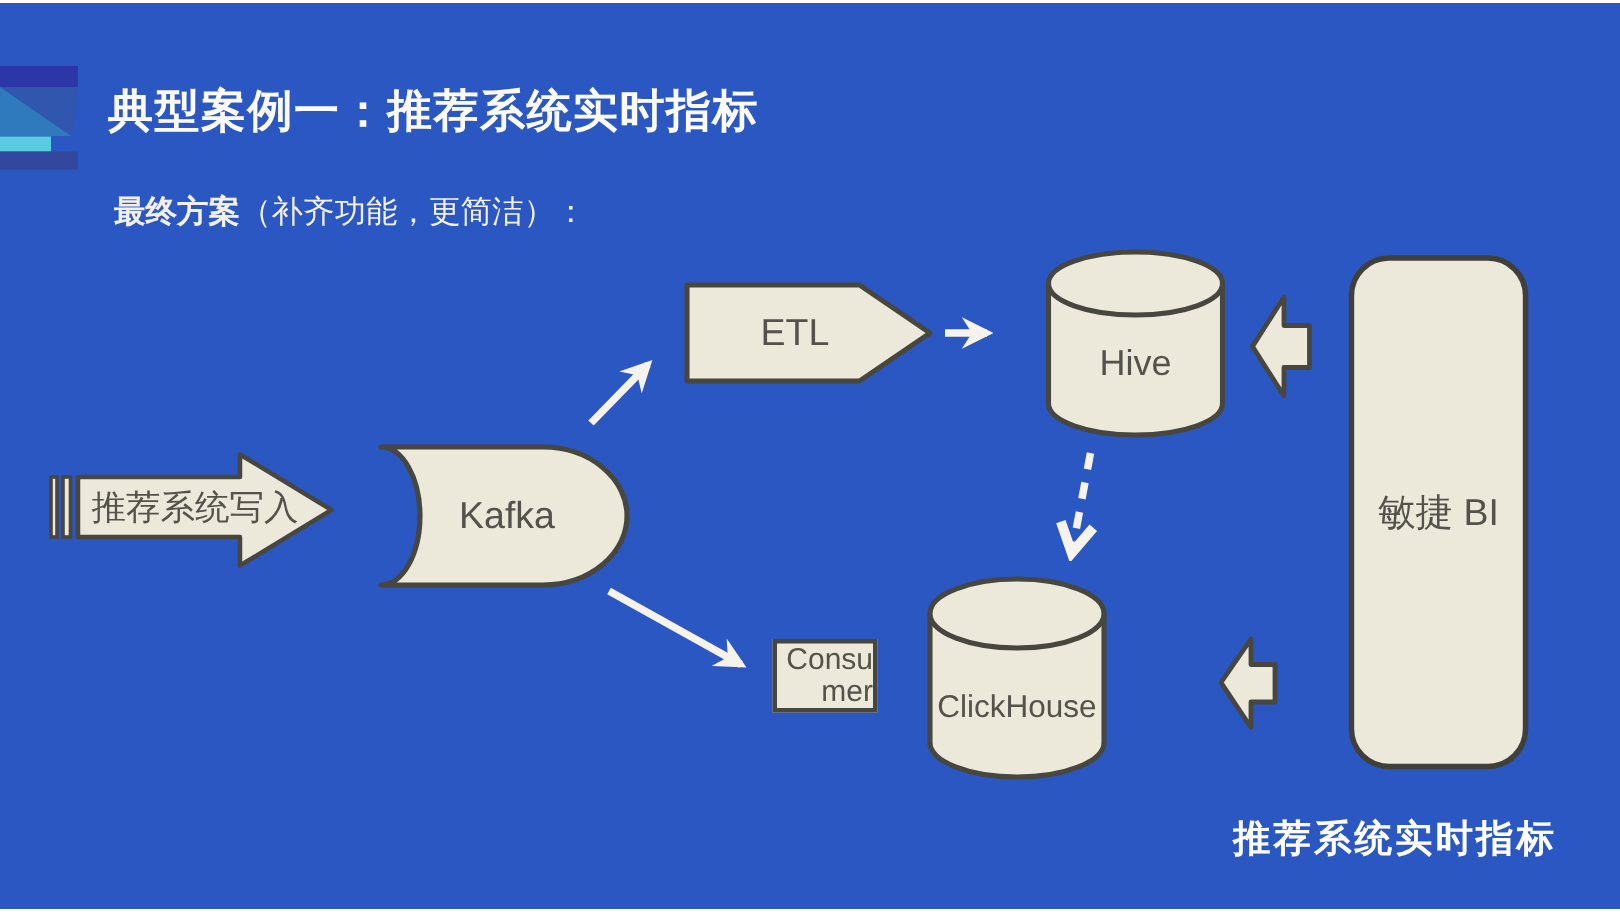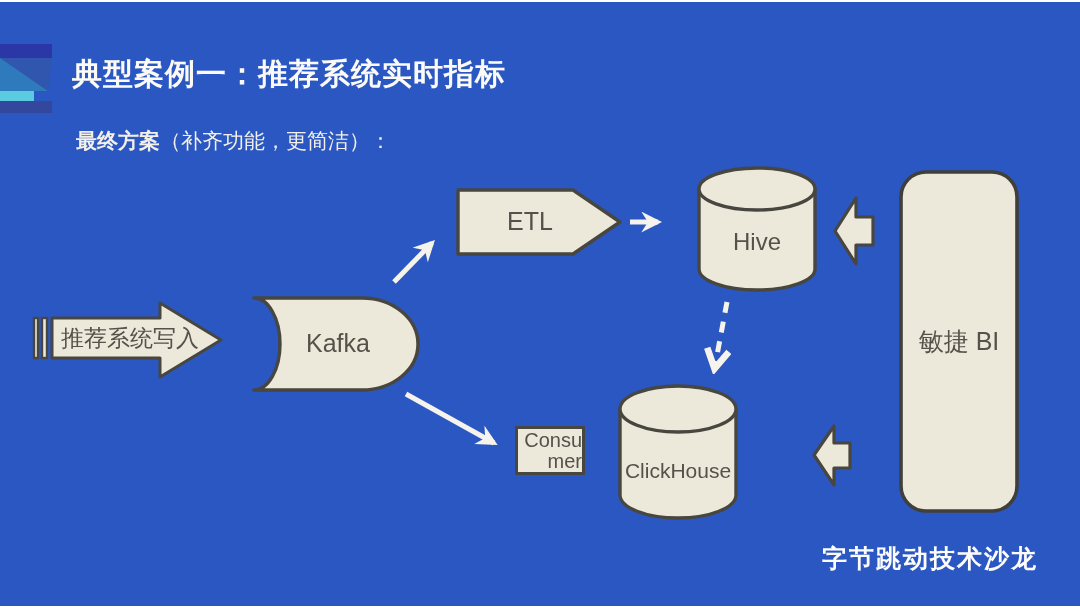--- a/index.html
+++ b/index.html
@@ -105,14 +105,14 @@
 
   <svg class="abs" style="left:811px;top:421px;" width="42" height="70" viewBox="0 0 42 70">
     <polygon points="3,34 23,5 23,22 39,22 39,47 23,47 23,64" fill="#ece8da" stroke="#47463f" stroke-width="3.2" stroke-linejoin="round"></polygon>
   </svg>
 
   <svg class="abs" style="left:898px;top:169px;" width="122" height="345" viewBox="0 0 122 345">
     <rect x="3" y="3" width="116" height="339" rx="25" ry="25" fill="#ece8da" stroke="#403f3a" stroke-width="3.6"></rect>
     <text x="61" y="181" font-size="25" text-anchor="middle">敏捷 BI</text>
   </svg>
 
-  <div class="abs footer">字节跳动技术沙龙</div>
+  <div class="abs footer">推荐系统实时指标</div>
 </div>
 
 </body></html>

